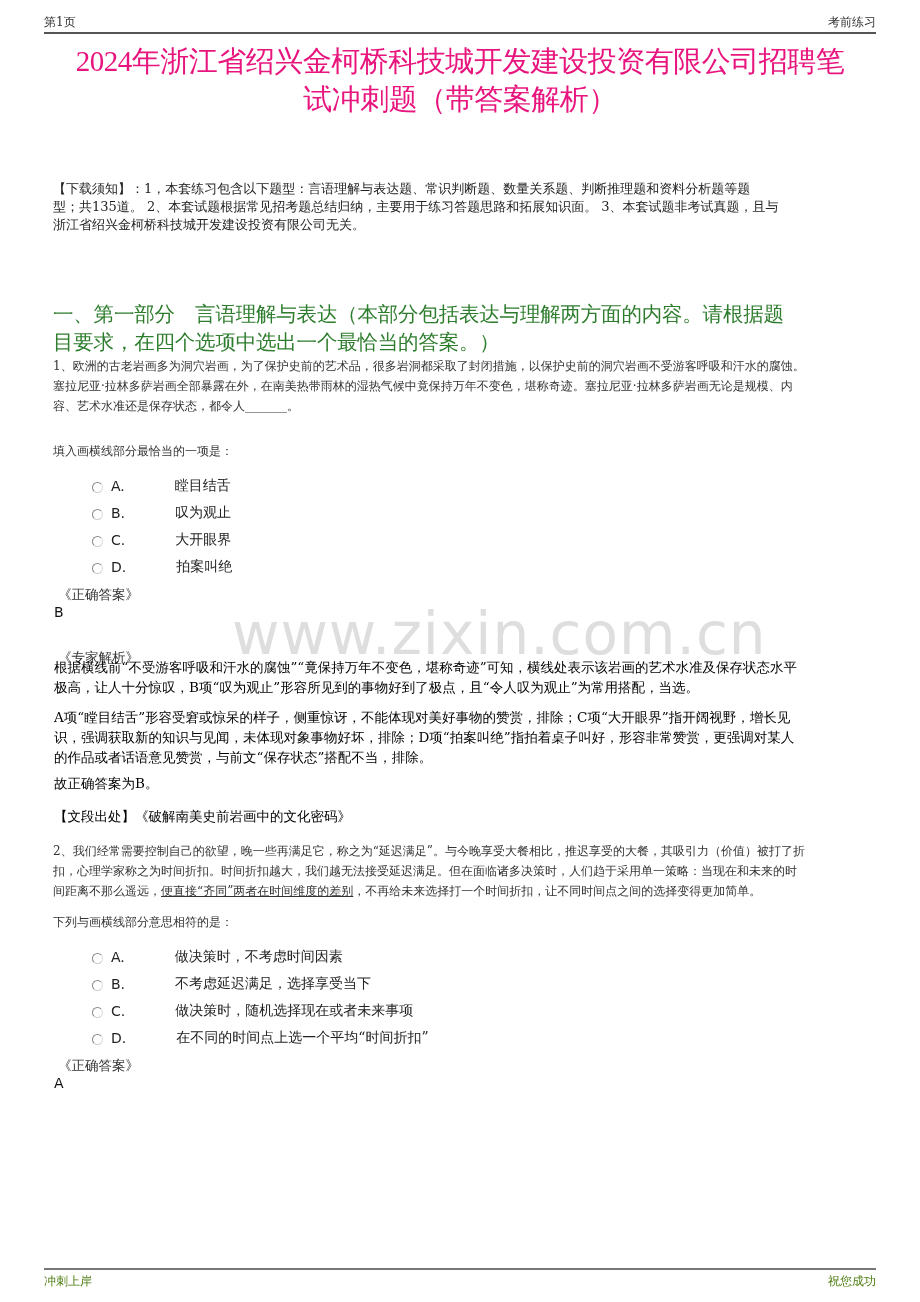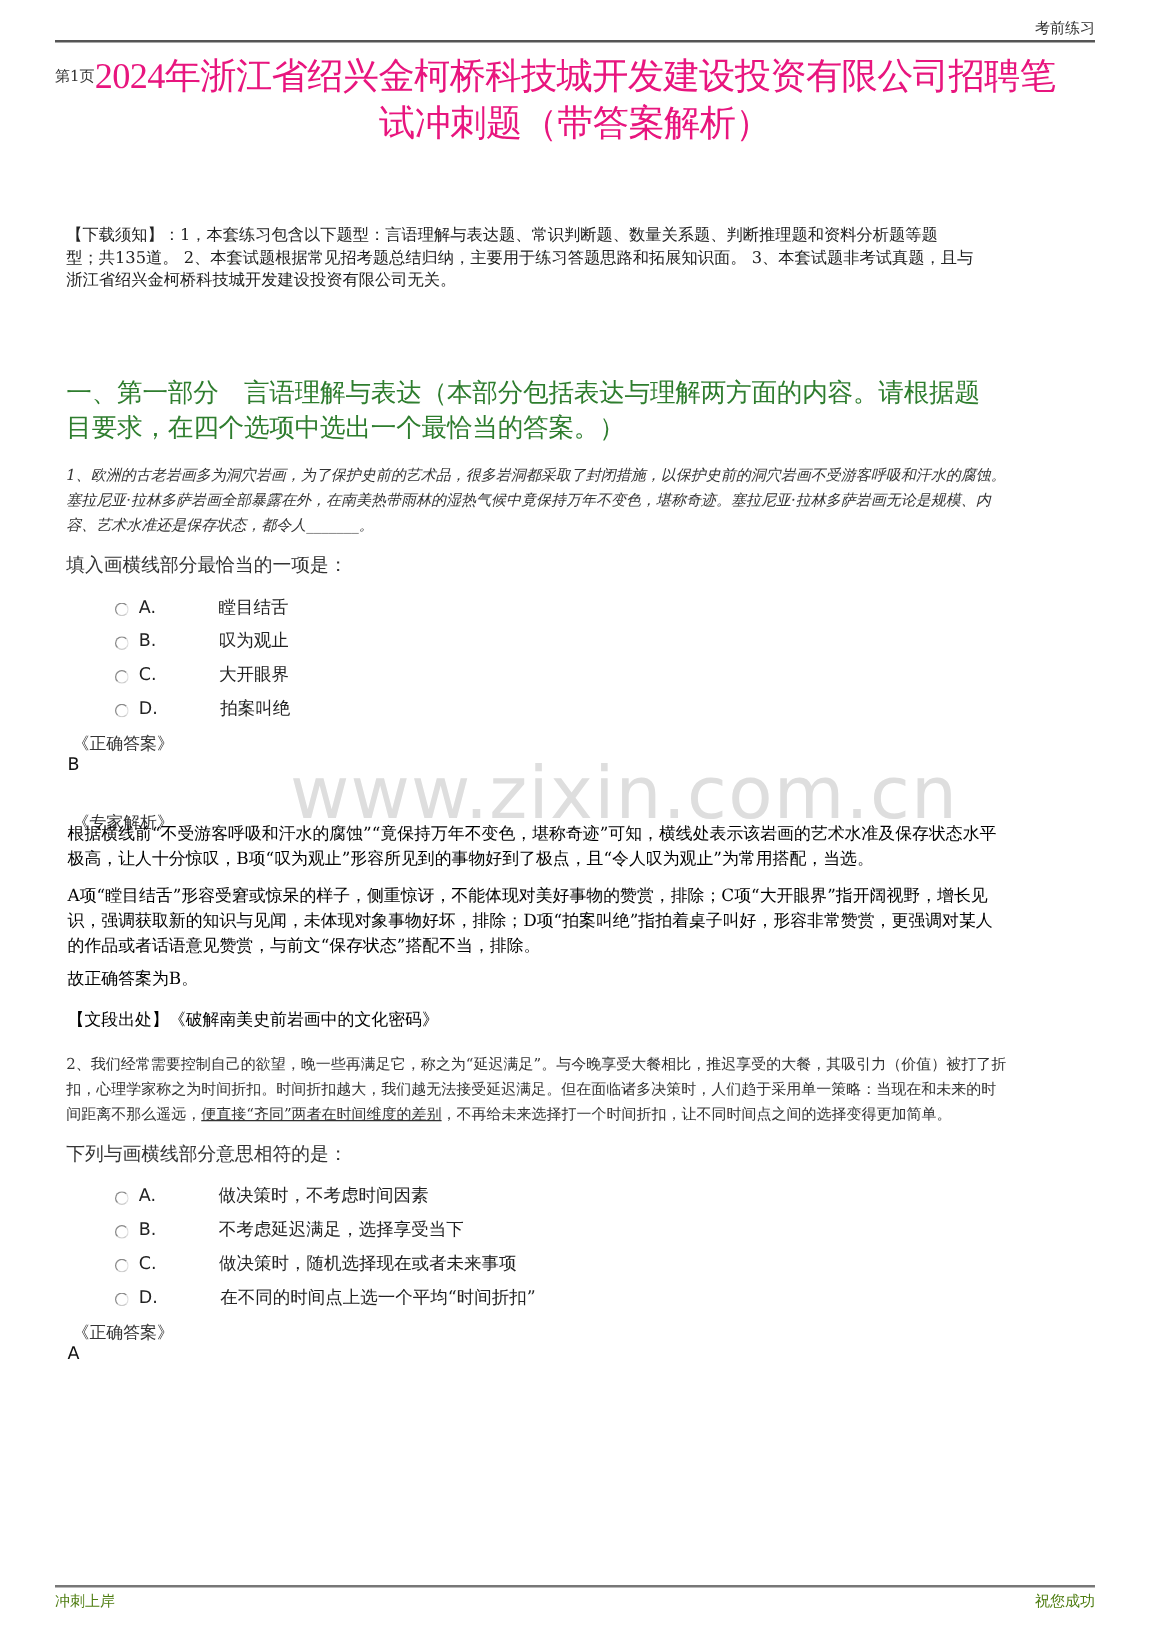--- a/index.html
+++ b/index.html
@@ -1,27 +1,27 @@
 <!DOCTYPE html>
 <html><head>
 <meta charset="utf-8">
 <style>
   html, body { margin:0; padding:0; background:#ffffff; }
   body { width:920px; height:1302px; position:relative; overflow:hidden;
          font-family:"DejaVu Serif", "Liberation Serif", serif; color:#333; }
   .header { position:absolute; left:44px; right:44px; top:12px; height:20px;
             border-bottom:2px solid #555; font-size:12px; color:#333; }
-  .header .l { position:absolute; left:0; top:2px;margin-top:39px; }
+  .header .l { position:absolute; left:0; top:2px; }
   .header .r { position:absolute; right:0; top:2px; }
   .title { position:absolute; left:40px; right:40px; top:42px; text-align:center;
            color:#e8157e; font-size:29px; line-height:38px; font-family:Liberation Serif, serif; letter-spacing:-0.5px; }
   .notice { position:absolute; left:53px; right:50px; top:180px; font-size:13px; line-height:18px; color:#222; }
   .section { position:absolute; left:53px; right:50px; top:300px; color:#2e7d2e; font-size:20.5px; line-height:28px; letter-spacing:-0.2px; }
   .q { position:absolute; left:53px; right:50px; font-size:12px; line-height:20px; color:#333; }
-  .prompt { position:absolute; left:53px; font-size:15px; color:#333; }
+  .prompt { position:absolute; left:53px; font-size:12px; color:#333; }
   .opts { position:absolute; left:92px; }
   .opt { height:27px; display:flex; align-items:center; font-size:14px; color:#222; font-family:"DejaVu Sans", sans-serif; }
   .radio { width:11px; height:11px; border-radius:50%; border:1.5px solid #888; border-right-color:#ddd; border-bottom-color:#ccc; margin-right:8px; margin-top:4px; box-sizing:border-box; }
   .opt .letter { margin-right:6px; }
   .opt .txt { font-family:"DejaVu Serif", serif;padding-left:44px; }
   .label { position:absolute; left:58px; font-size:13.5px; color:#333; }
   .ans { position:absolute; left:54px; font-size:14px; color:#111; font-family:"DejaVu Sans", sans-serif; }
   .para { position:absolute; left:54px; right:50px; font-size:13.5px; line-height:20px; color:#000000; }
   .watermark { position:absolute; left:232px; top:600px; font-size:58px; color:#dedede; font-family:"DejaVu Sans", sans-serif; letter-spacing:1px; }
   .u { text-decoration:underline; }
@@ -48,21 +48,21 @@
   <div>浙江省绍兴金柯桥科技城开发建设投资有限公司无关。</div>
 </div>
 
 <div class="section">
   <div>一、第一部分　言语理解与表达（本部分包括表达与理解两方面的内容。请根据题</div>
   <div>目要求，在四个选项中选出一个最恰当的答案。）</div>
 </div>
 
 <div class="watermark">www.zixin.com.cn</div>
 
-<div class="q" style="top:370px;font-style:italic;">
+<div class="q" style="top:356px;">
   <div>1、欧洲的古老岩画多为洞穴岩画，为了保护史前的艺术品，很多岩洞都采取了封闭措施，以保护史前的洞穴岩画不受游客呼吸和汗水的腐蚀。</div>
   <div>塞拉尼亚·拉林多萨岩画全部暴露在外，在南美热带雨林的湿热气候中竟保持万年不变色，堪称奇迹。塞拉尼亚·拉林多萨岩画无论是规模、内</div>
   <div>容、艺术水准还是保存状态，都令人_______。</div>
 </div>
 <div class="prompt" style="top:443px;">填入画横线部分最恰当的一项是：</div>
 
 <div class="opts" style="top:472px;">
   <div class="opt">
     <span class="radio"></span>
     <span class="letter">A.</span>

